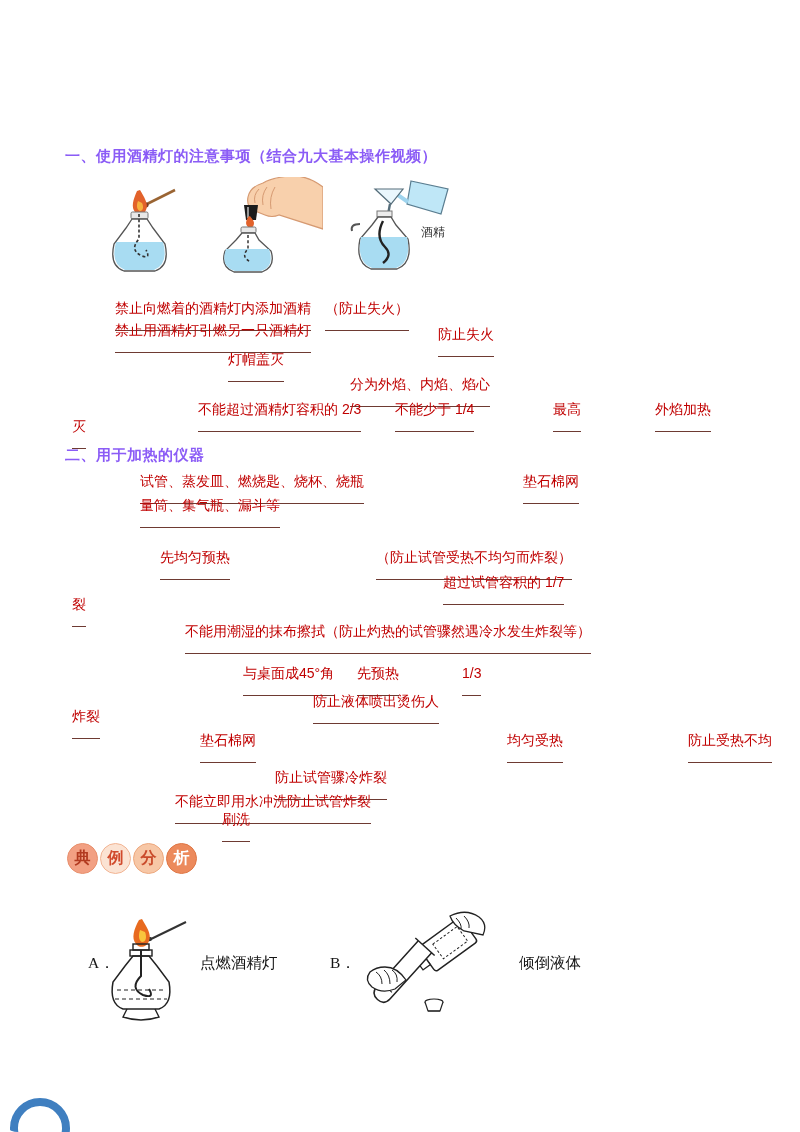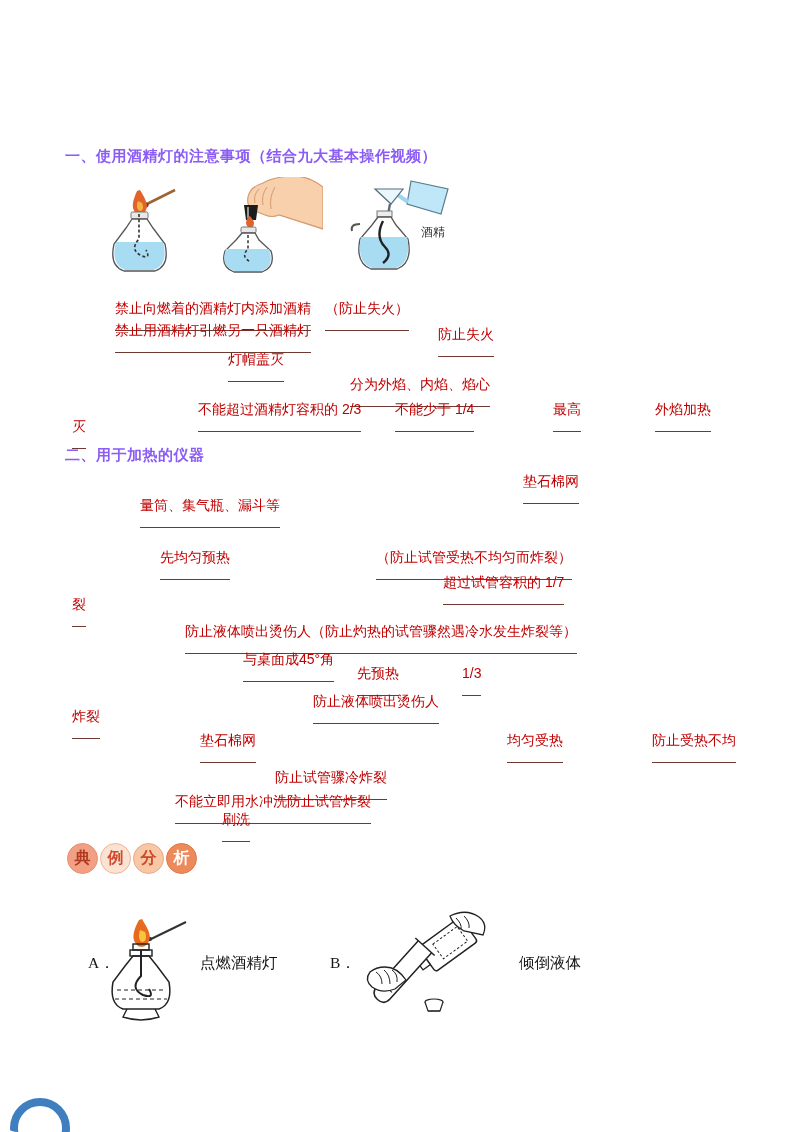--- a/index.html
+++ b/index.html
@@ -84,35 +84,36 @@
   <div class="abs red" style="left:438px;top:327px;">防止失火</div>
   <div class="abs red" style="left:228px;top:352px;">灯帽盖灭</div>
   <div class="abs red" style="left:310px;top:377px;margin-left:40px;">分为外焰、内焰、焰心</div>
   <div class="abs red" style="left:198px;top:402px;">不能超过酒精灯容积的 2/3</div>
   <div class="abs red" style="left:395px;top:402px;">不能少于 1/4</div>
   <div class="abs red" style="left:553px;top:402px;">最高</div>
   <div class="abs red" style="left:655px;top:402px;">外焰加热</div>
   <div class="abs red" style="left:72px;top:419px;">灭</div>
 
   <div class="abs h-blue" style="left:65px;top:446px;">二、用于加热的仪器</div>
+  <div class="abs red" style="left:140px;top:474px;">试管、蒸发皿、燃烧匙、烧杯、烧瓶</div>
   <div class="abs red" style="left:523px;top:474px;">垫石棉网</div>
   <div class="abs red" style="left:140px;top:498px;">量筒、集气瓶、漏斗等</div>
 
   <div class="abs red" style="left:160px;top:550px;">先均匀预热</div>
   <div class="abs red" style="left:376px;top:550px;">（防止试管受热不均匀而炸裂）</div>
   <div class="abs red" style="left:443px;top:575px;">超过试管容积的 1/7</div>
   <div class="abs red" style="left:72px;top:597px;">裂</div>
-  <div class="abs red" style="left:185px;top:624px;">防止液体喷出烫伤人（防止灼热的试管骤然遇冷水发生炸裂等）</div>
-  <div class="abs red" style="left:243px;top:652px;">与桌面成45°角</div>
+  <div class="abs red" style="left:185px;top:624px;">不能用潮湿的抹布擦拭（防止灼热的试管骤然遇冷水发生炸裂等）</div>
+  <div class="abs red" style="left:243px;top:666px;">与桌面成45°角</div>
   <div class="abs red" style="left:357px;top:666px;">先预热</div>
   <div class="abs red" style="left:462px;top:666px;">1/3</div>
   <div class="abs red" style="left:313px;top:694px;">防止液体喷出烫伤人</div>
   <div class="abs red" style="left:200px;top:733px;">垫石棉网</div>
   <div class="abs red" style="left:507px;top:733px;">均匀受热</div>
-  <div class="abs red" style="left:652px;top:733px;">防止受热不均</div>
+  <div class="abs red" style="left:688px;top:733px;">防止受热不均</div>
   <div class="abs red" style="left:72px;top:709px;">炸裂</div>
   <div class="abs red" style="left:275px;top:770px;">防止试管骤冷炸裂</div>
   <div class="abs red" style="left:175px;top:794px;">不能立即用水冲洗</div>
   <div class="abs red" style="left:287px;top:794px;">防止试管炸裂</div>
   <div class="abs red" style="left:222px;top:812px;">刷洗</div>
 
   <div class="abs badge" style="left:67px;top:843px;">
     <span class="c c1">典</span>
     <span class="c c2">例</span>
     <span class="c c3">分</span>

